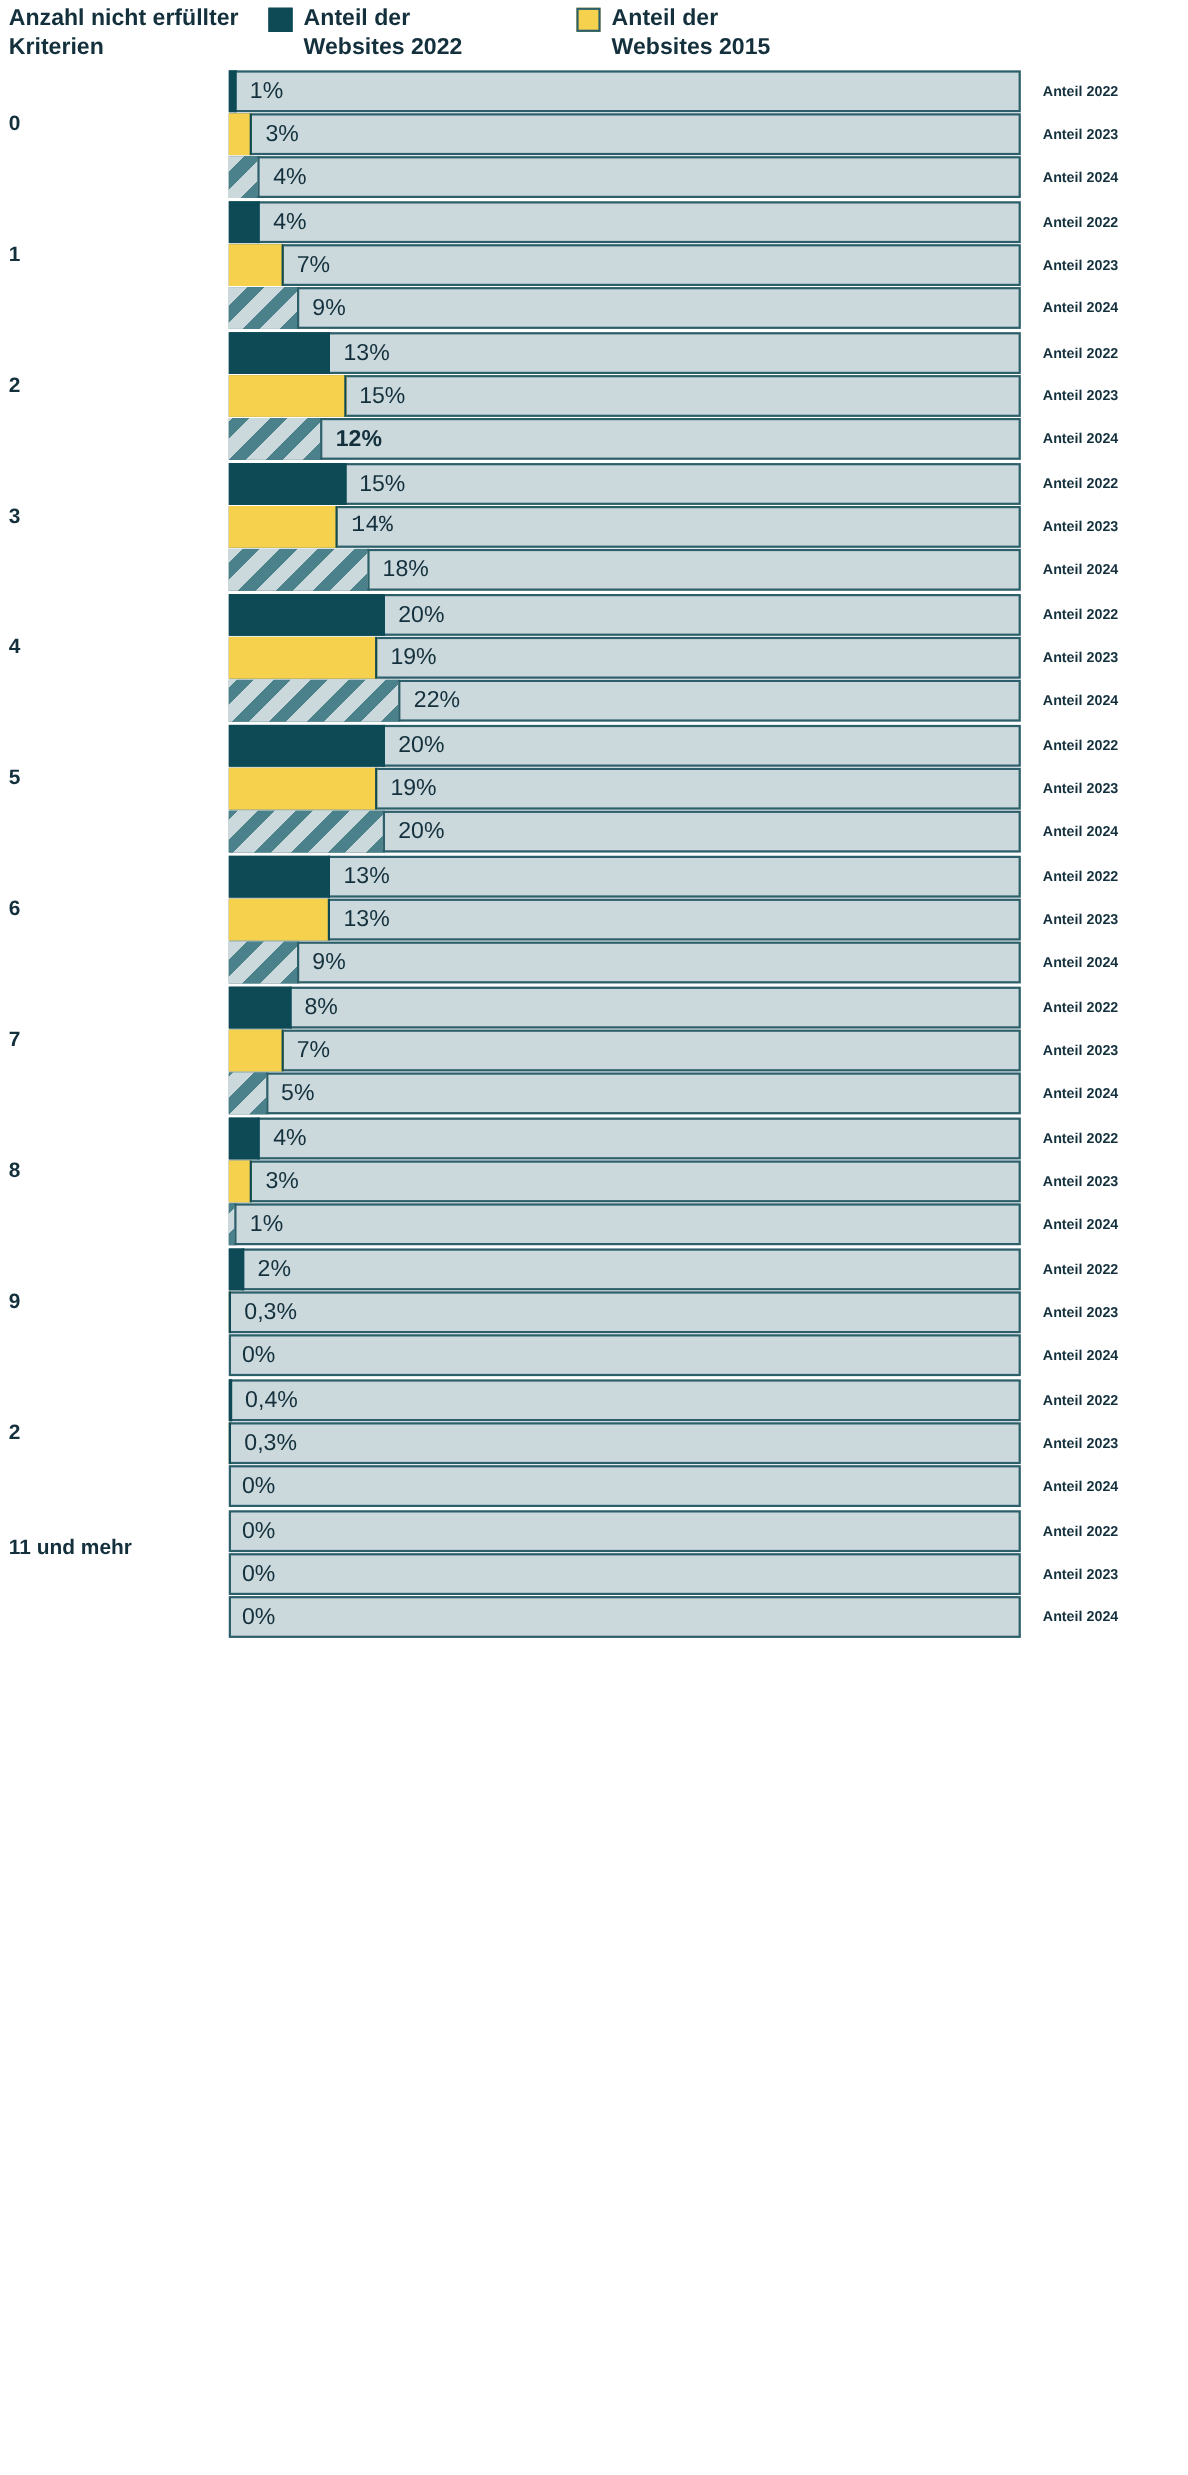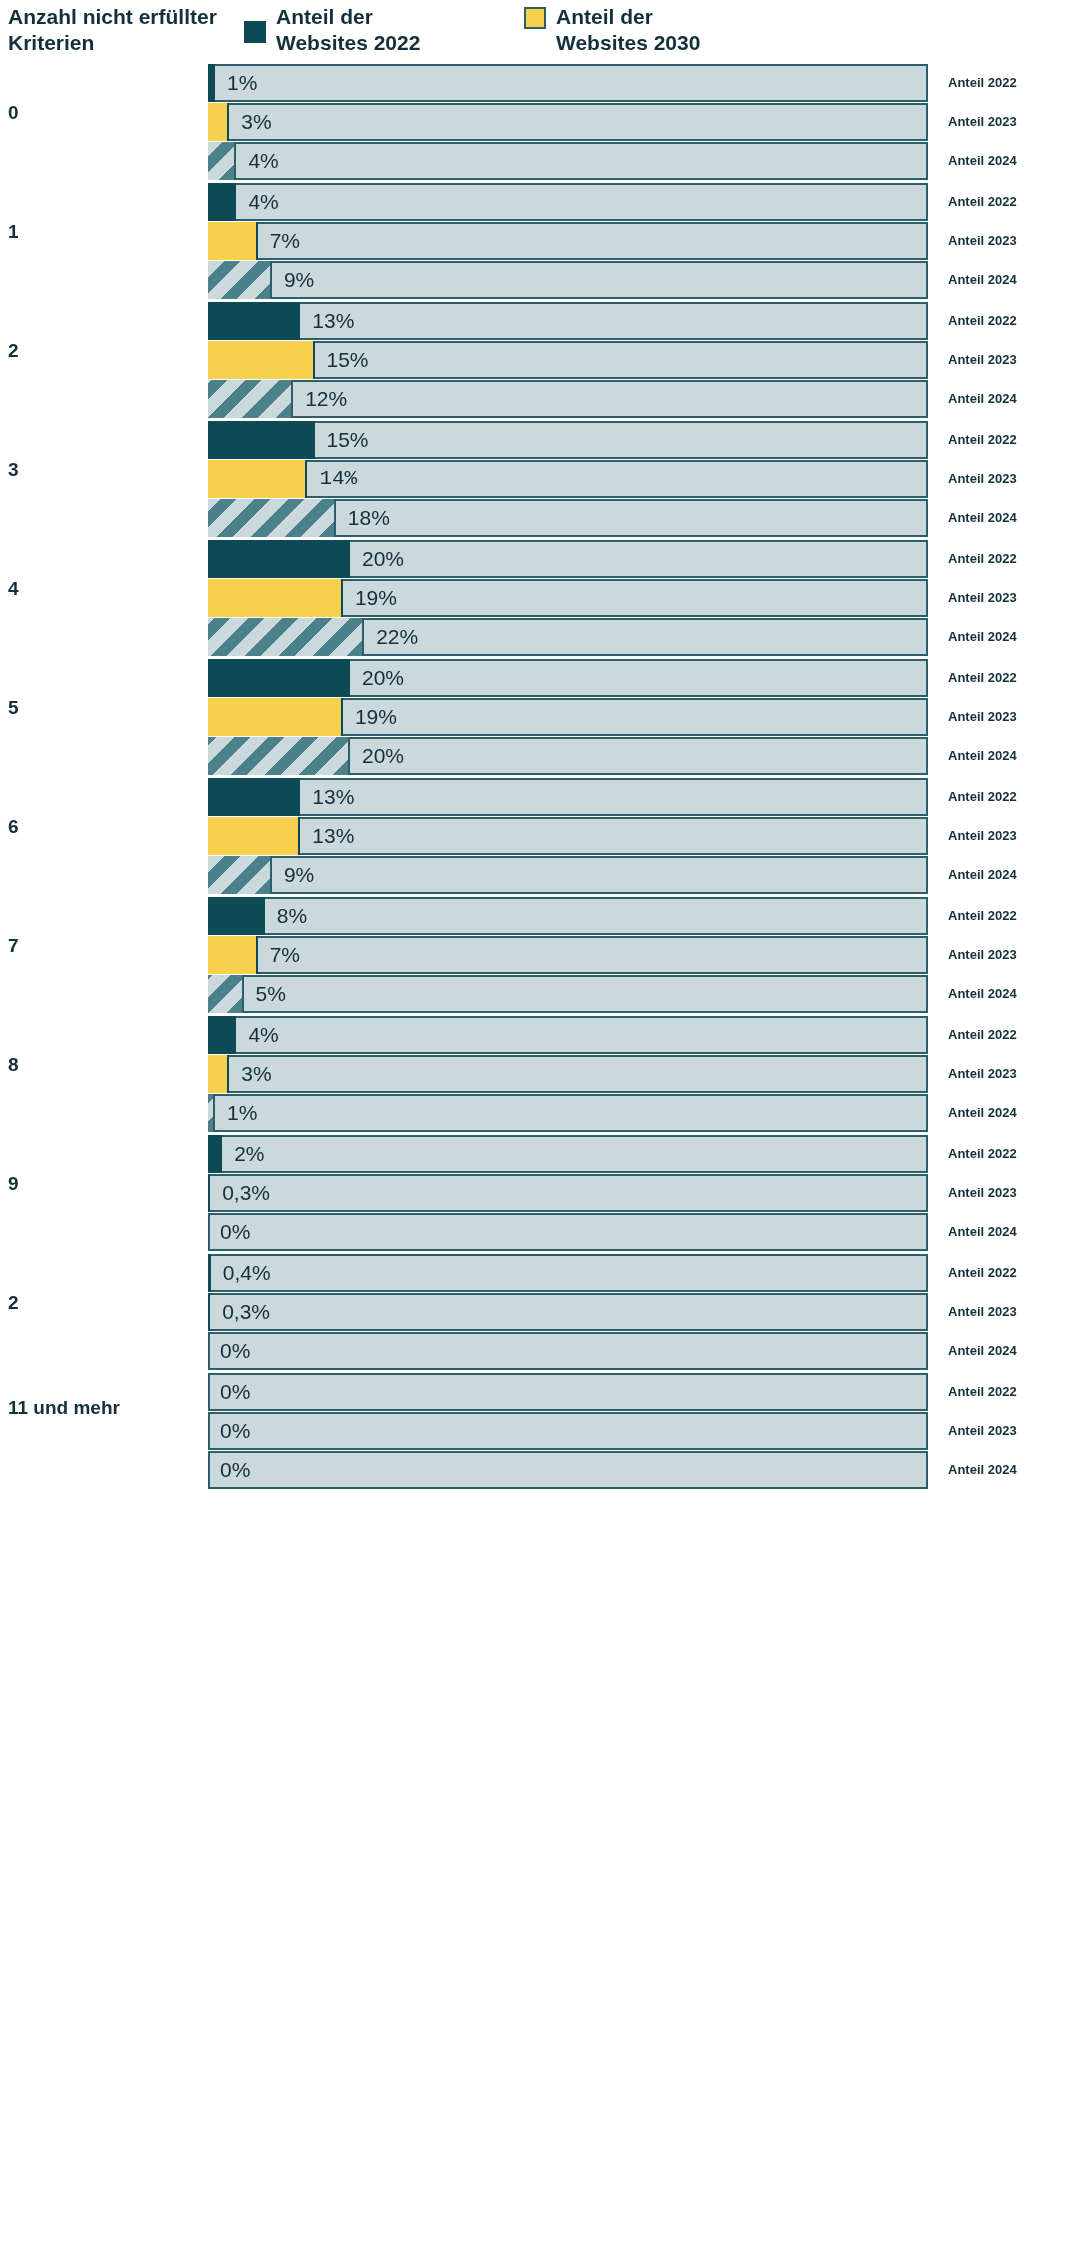--- a/index.html
+++ b/index.html
@@ -11,21 +11,21 @@
   .page{position:relative;width:1080px;height:2250px;}
 
   
   .header{position:absolute;left:0;top:0;width:1080px;height:64px;border-radius:22px;}
   .axis-title{
     position:absolute;left:8px;top:4px;width:230px;
     font-size:21px;font-weight:bold;line-height:26px;color:#13303c;
   }
   .legend{position:absolute;left:240px;top:4px;width:840px;height:60px;}
   .legend-item{position:absolute;top:0;display:flex;align-items:flex-start;gap:10px;}
-  .legend-item.li0{left:4px;align-items:center;}
+  .legend-item.li0{left:4px;}
   .legend-item.li1{left:284px;}
   .legend-item.li2{left:568px;}
   .swatch{
     width:22px;height:22px;flex:0 0 22px;margin-top:3px;
     border:2px solid #13303c;box-sizing:border-box;
   }
   .swatch.sw-2022{background:#0d4a55;border-color:#0d4a55;}
   .swatch.sw-2023{background:#f5d14e;border-color:#2c5f69;}
   .swatch.sw-2024{
     border-color:#2c5f69;
@@ -84,21 +84,21 @@
   <div class="header">
     <div class="axis-title">Anzahl nicht erfüllter Kriterien</div>
 
     <div class="legend">
       <div class="legend-item li0">
         <span class="swatch sw-2022"></span>
         <span class="legend-label">Anteil der Websites 2022</span>
       </div>
       <div class="legend-item li1">
         <span class="swatch sw-2023"></span>
-        <span class="legend-label">Anteil der Websites 2030</span>
+        <span class="legend-label">Anteil der Websites 2015</span>
       </div>
     </div>
   </div>
 
   <div class="plot" id="plot">
       <div class="group" style="height: 119px; top: 0px; position: absolute;">
         <div class="group-label" style="top: 37.5px;">0</div>
         <div class="rows">
           <div class="row">
             <div class="track"></div>
@@ -154,21 +154,21 @@
           </div>
           <div class="row">
             <div class="track"></div>
             <div class="fill f2023" style="width: 106.5px;"></div>
             <div class="value" style="left: 118.5px;">15%</div>
             <div class="series-label">Anteil 2023</div>
           </div>
           <div class="row">
             <div class="track"></div>
             <div class="fill f2024" style="width: 85.2px;"></div>
-            <div class="value" style="left: 97.2px;">12%</div>
+            <div class="value" style="left: 97.2px; font-weight: bold;">12%</div>
             <div class="series-label">Anteil 2024</div>
           </div>
         </div>
       </div>
       <div class="group" style="height: 119px; top: 357px; position: absolute;">
         <div class="group-label" style="top: 37.5px;">3</div>
         <div class="rows">
           <div class="row">
             <div class="track"></div>
             <div class="fill f2022" style="width: 106.5px;"></div>

